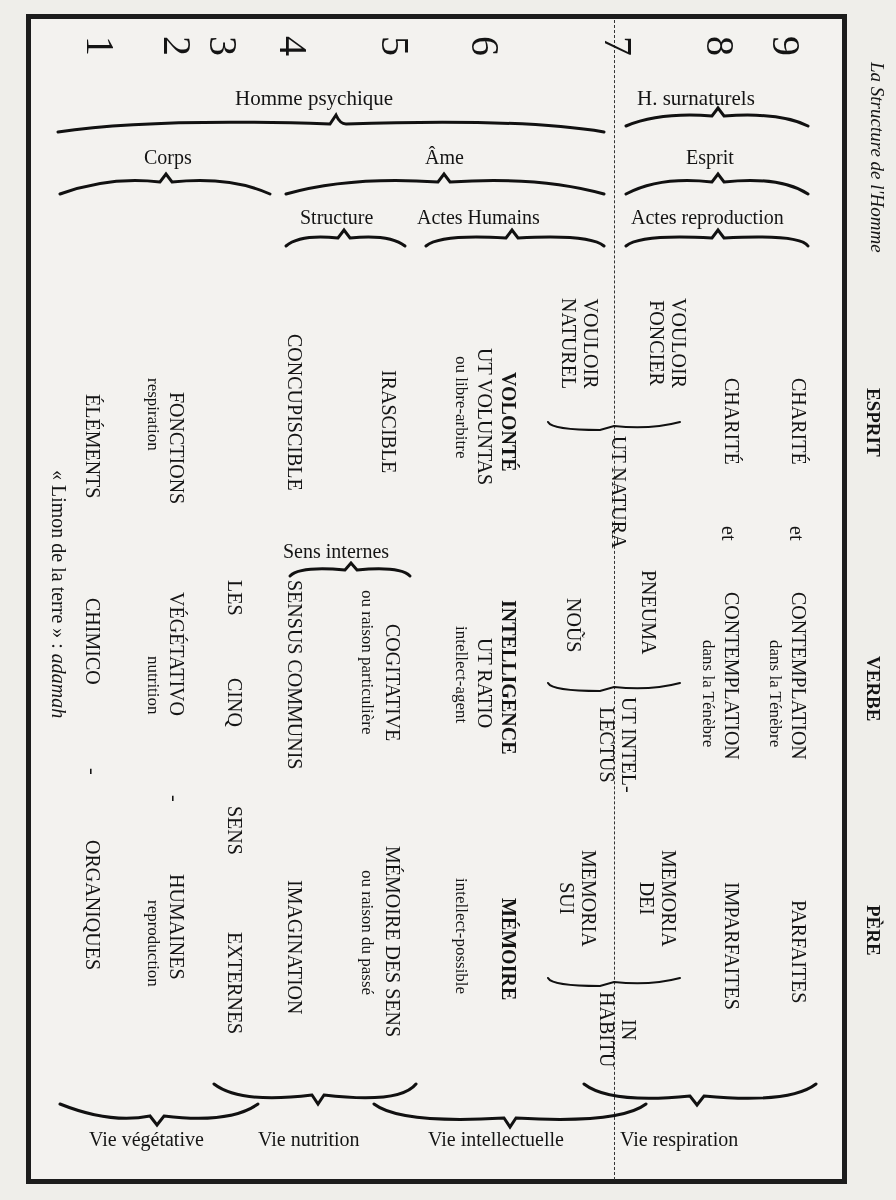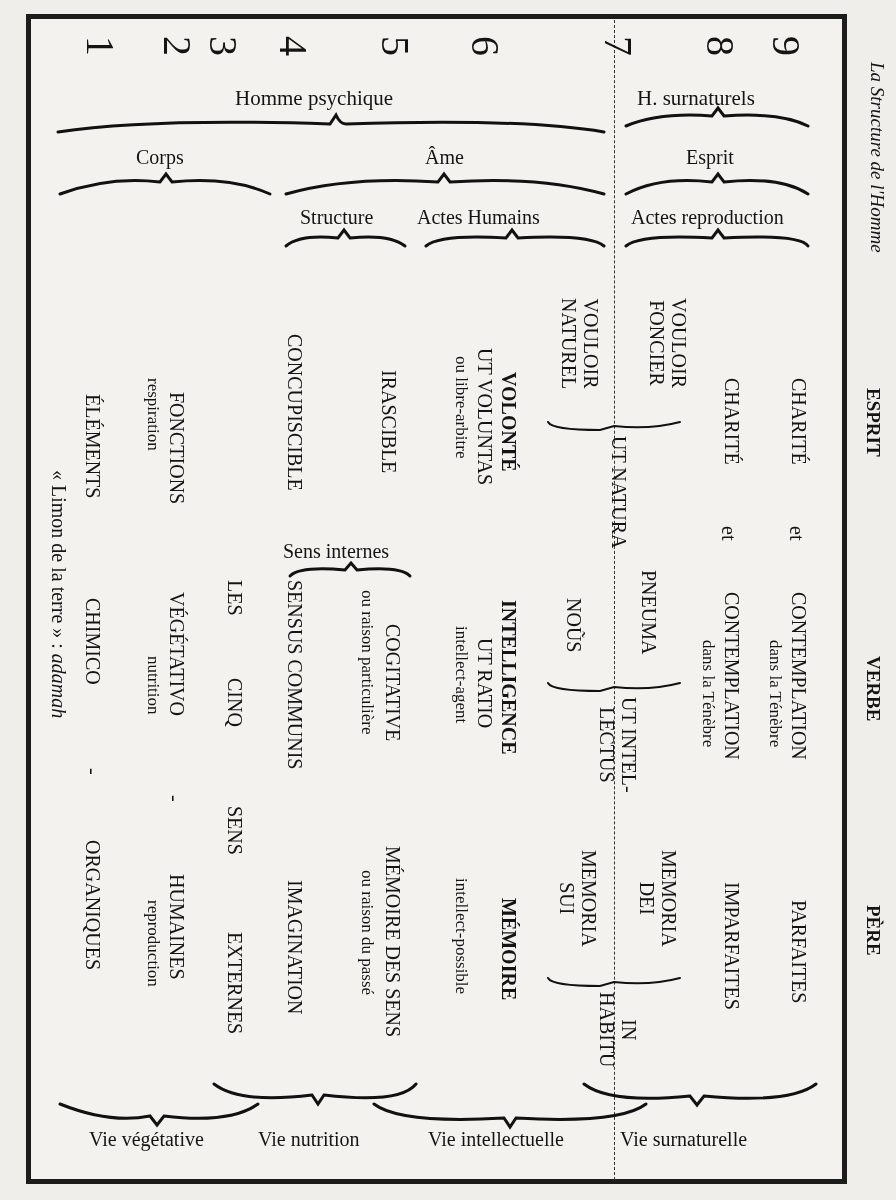--- a/index.html
+++ b/index.html
@@ -67,21 +67,21 @@
     <path d="M548 683 Q552 691 600 691 L614 687 Q650 691 680 683" stroke-width="2"></path>
     <path d="M548 978 Q552 986 600 986 L614 982 Q650 986 680 978" stroke-width="2"></path>
 
     <path d="M60 1104 Q110 1124 150 1116 L157 1125 L164 1116 Q230 1124 258 1104"></path>
     <path d="M214 1084 Q240 1104 312 1095 L318 1104 L324 1095 Q400 1104 416 1084"></path>
     <path d="M374 1104 Q400 1124 504 1118 L510 1127 L516 1118 Q620 1124 646 1104"></path>
     <path d="M584 1084 Q610 1104 690 1096 L697 1105 L704 1096 Q790 1104 816 1084"></path>
   </g>
 </svg>
 
-<div class="h" style="left:136px;top:146px">Corps</div>
+<div class="h" style="left:144px;top:146px">Corps</div>
 <div class="h" style="left:425px;top:146px">Âme</div>
 <div class="h" style="left:686px;top:146px">Esprit</div>
 
 <div class="h" style="left:300px;top:206px">Structure</div>
 <div class="h" style="left:417px;top:206px">Actes Humains</div>
 <div class="h" style="left:631px;top:206px">Actes reproduction</div>
 
 <div class="v" style="left:810px;top:378px">CHARITÉ</div>
 <div class="v" style="left:808px;top:526px">et</div>
 <div class="v" style="left:810px;top:592px">CONTEMPLATION</div>
@@ -157,18 +157,18 @@
 
 <div class="v" style="left:104px;top:394px">ÉLÉMENTS</div>
 <div class="v" style="left:104px;top:598px">CHIMICO</div>
 <div class="v" style="left:104px;top:768px">-</div>
 <div class="v" style="left:104px;top:840px">ORGANIQUES</div>
 <div class="v" style="left:70px;top:470px"><span>« Limon de la terre » : </span><i>adamah</i></div>
 
 <div class="h" style="left:89px;top:1128px">Vie végétative</div>
 <div class="h" style="left:258px;top:1128px">Vie nutrition</div>
 <div class="h" style="left:428px;top:1128px">Vie intellectuelle</div>
-<div class="h" style="left:620px;top:1128px">Vie surnaturelle</div>
+<div class="h" style="left:620px;top:1128px">Vie respiration</div>
 
 <div class="side-title">La Structure de l'Homme</div>
 <div class="side-word" style="top:388px">ESPRIT</div>
 <div class="side-word" style="top:656px">VERBE</div>
 <div class="side-word" style="top:905px">PÈRE</div>
 
 </body></html>

